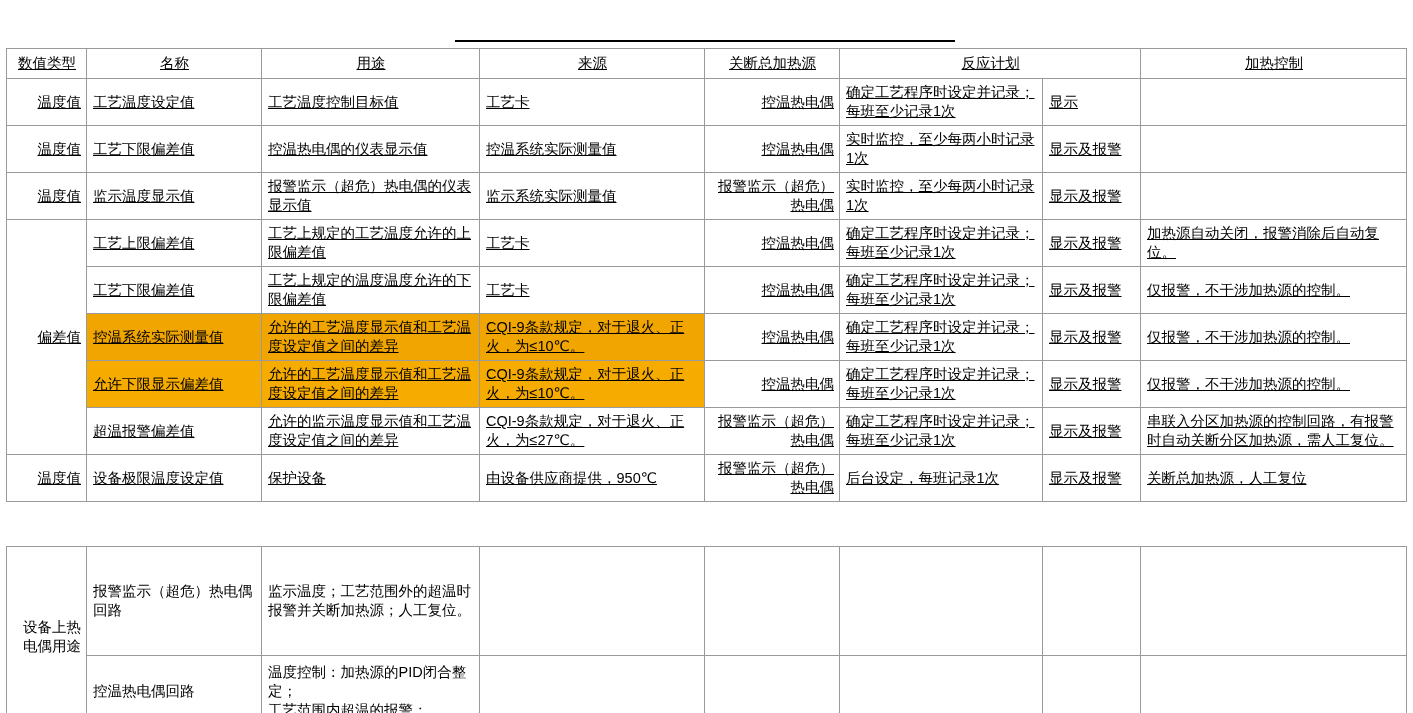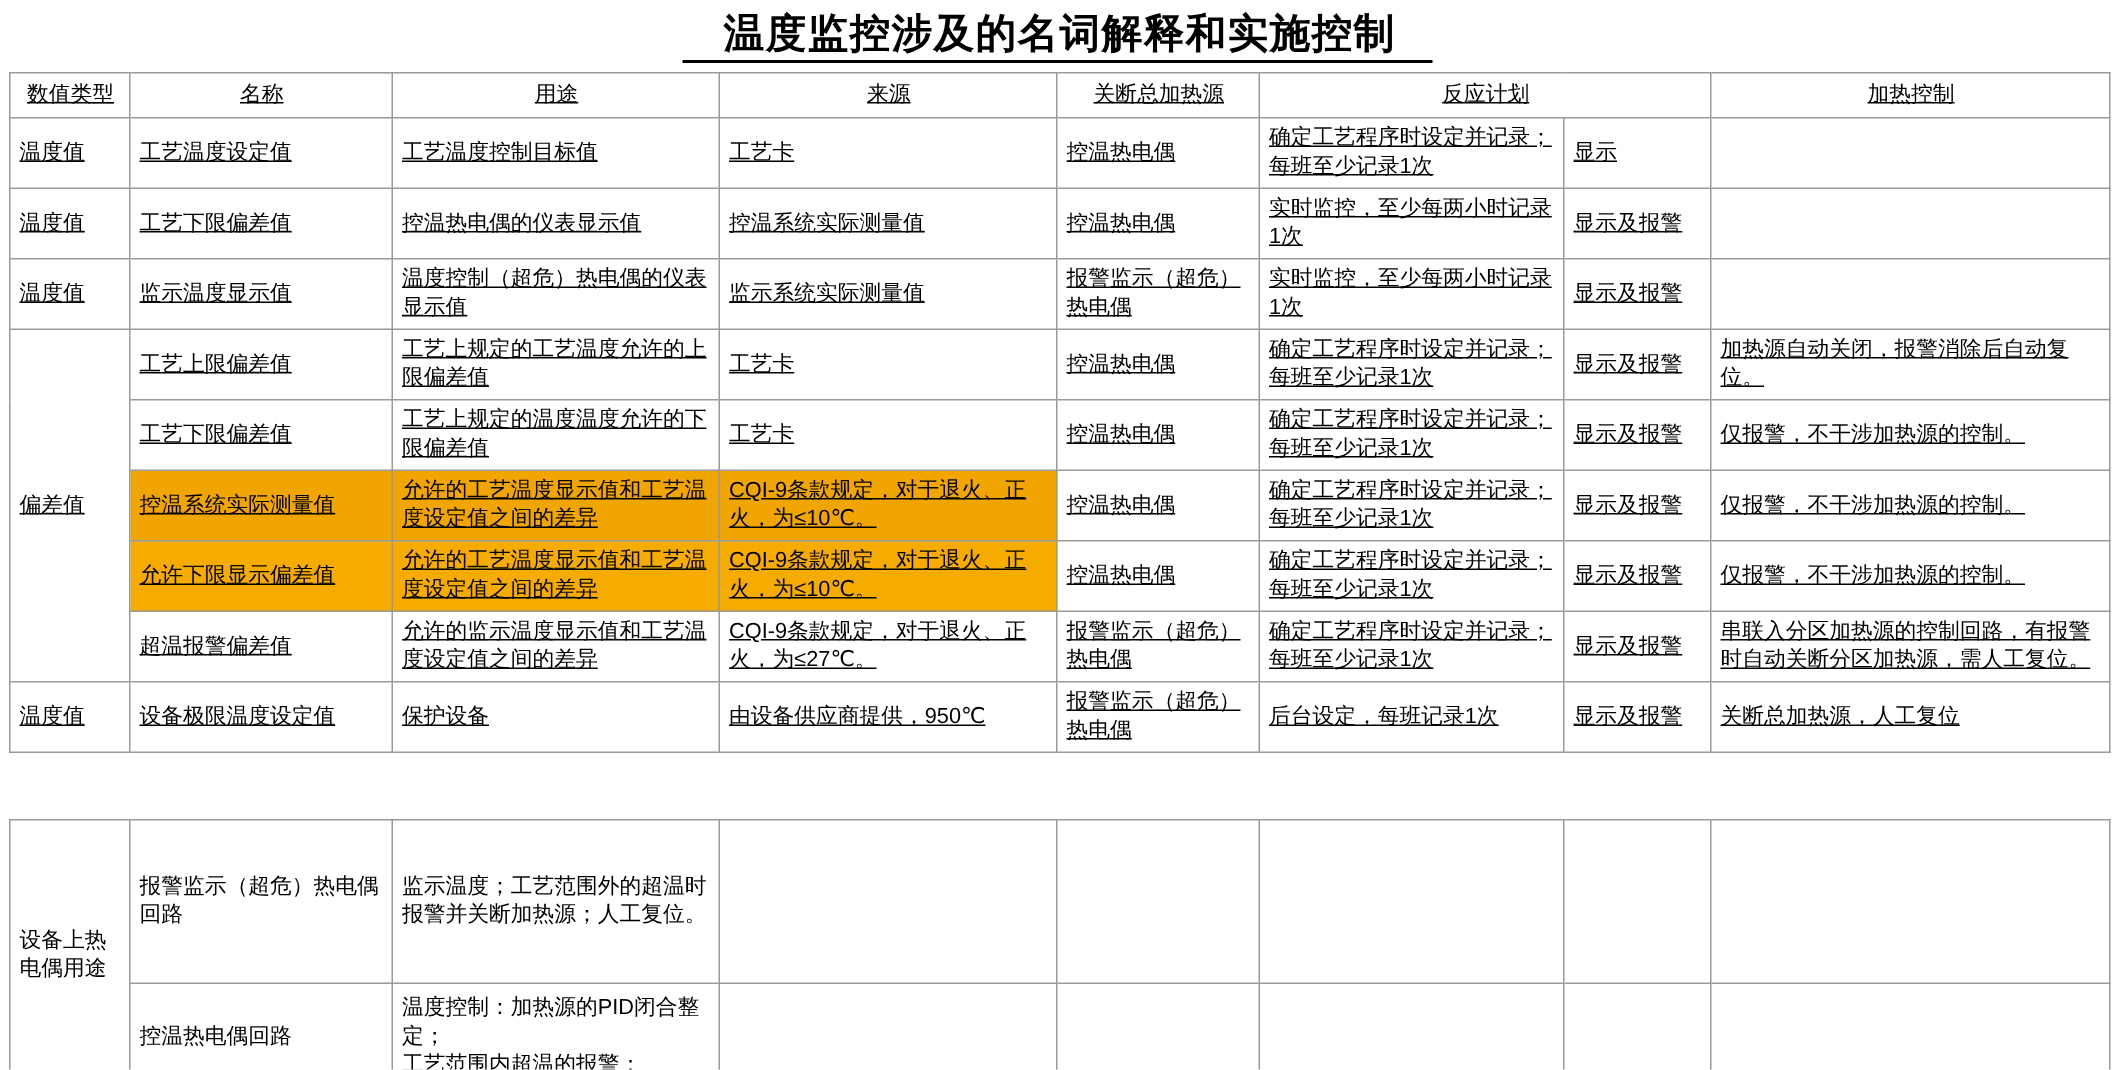--- a/index.html
+++ b/index.html
@@ -57,21 +57,21 @@
     top: 48px;
     left: 6px;
     width: 1400px;
     text-decoration: underline;
   }
   .hdr td {
     text-align: center;
     height: 21px;
     padding: 2px 4px;
   }
-  .c { text-align: left; }
+  .c { text-align: right; }
   .l { text-align: left; }
   .hl {
     background: #f0a500;
   }
   .hl2 {
     background: #f5ab00;
   }
   .bottom-table {
     top: 546px;
     left: 6px;
@@ -82,21 +82,20 @@
   }
   .vmid { vertical-align: middle; }
   .empty-cell { border: 1px solid #c9c9c9; }
   .tall { height: 100px; }
 </style>
 </head>
 <body>
 
 <div class="page">
 
-  <div class="title">温度监控涉及的名词解释和实施控制</div>
   <div class="title-underline"></div>
 
   <table class="grid main-table">
     <colgroup>
       <col style="width:80px">
       <col style="width:175px">
       <col style="width:218px">
       <col style="width:225px">
       <col style="width:135px">
       <col style="width:203px">
@@ -132,21 +131,21 @@
         <td class="l">控温系统实际测量值</td>
         <td class="c">控温热电偶</td>
         <td class="l">实时监控，至少每两小时记录1次</td>
         <td class="l">显示及报警</td>
         <td class="l"></td>
       </tr>
 
       <tr>
         <td class="c">温度值</td>
         <td class="l">监示温度显示值</td>
-        <td class="l">温度控制（超危）热电偶的仪表显示值</td>
+        <td class="l">报警监示（超危）热电偶的仪表显示值</td>
         <td class="l">监示系统实际测量值</td>
         <td class="c">报警监示（超危）热电偶</td>
         <td class="l">实时监控，至少每两小时记录1次</td>
         <td class="l">显示及报警</td>
         <td class="l"></td>
       </tr>
 
       <tr>
         <td class="c vmid" rowspan="5">偏差值</td>
         <td class="l">工艺上限偏差值</td>

